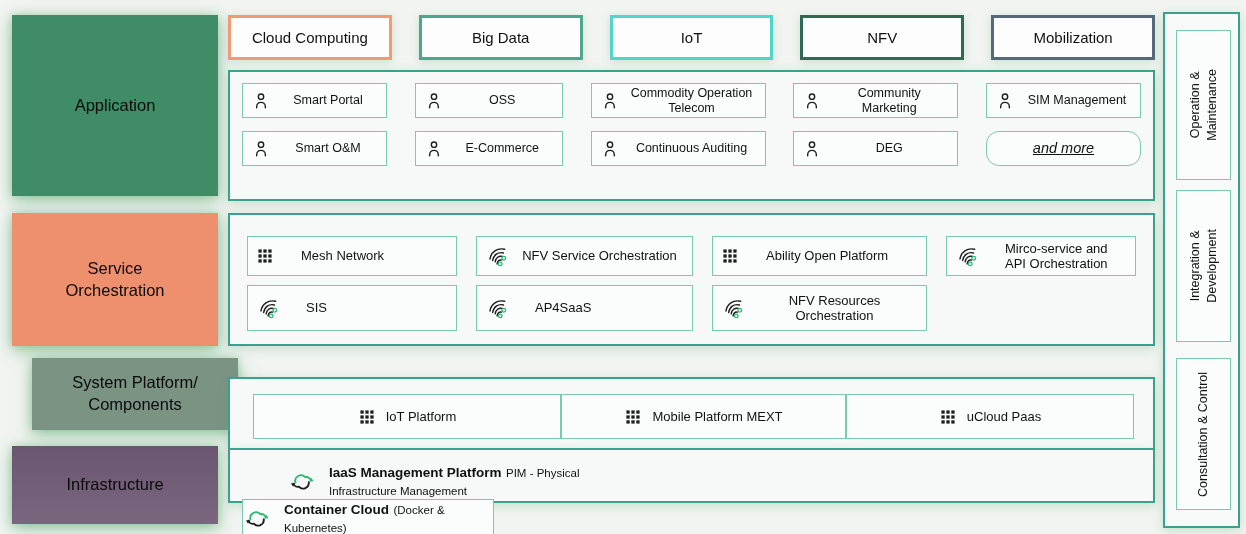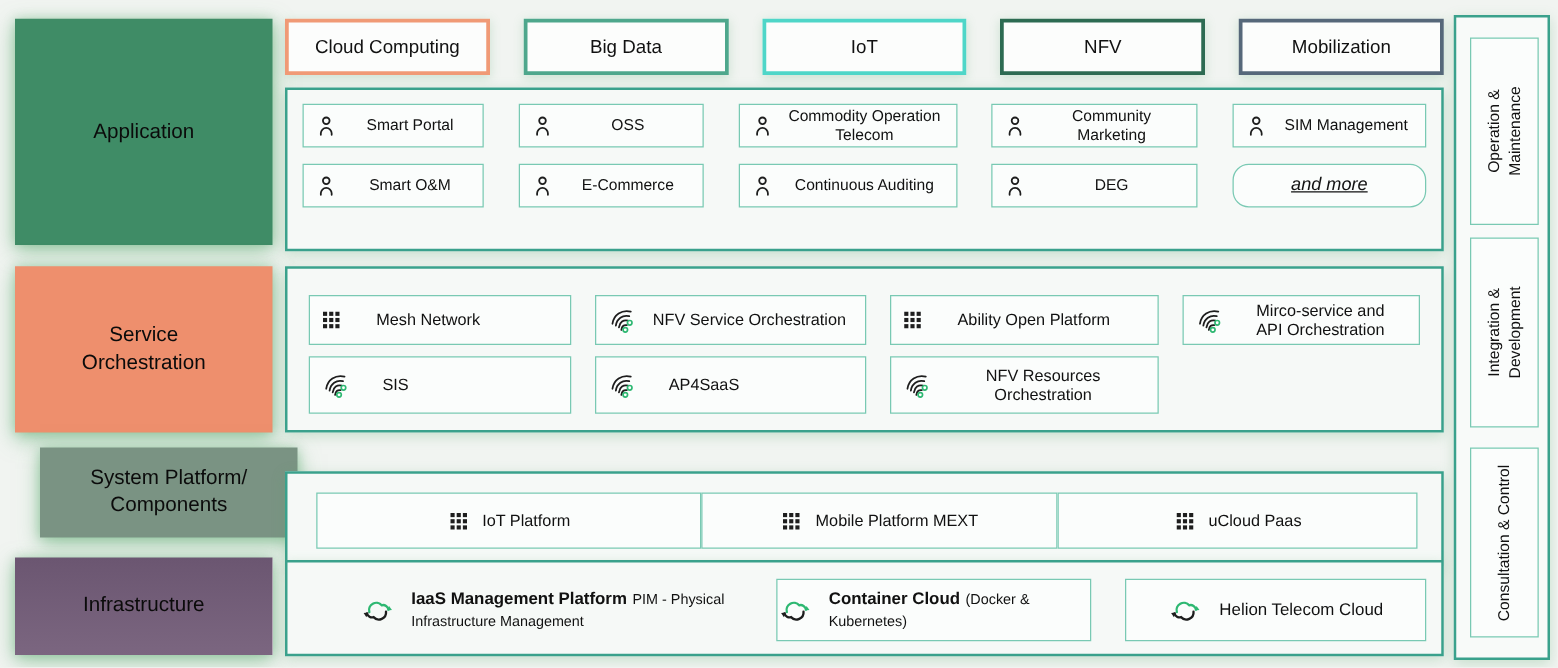--- a/index.html
+++ b/index.html
@@ -45,22 +45,22 @@
   }
   .container-app{top:70px;height:131px;padding:11px 12px 0;
     display:grid;grid-template-columns:145px 148px 175px 165px 155px;
     grid-template-rows:35px 35px;row-gap:13px;justify-content:space-between;}
   .container-svc{top:213px;height:133px;padding:21px 17px 0;
     display:grid;grid-template-columns:210px 217px 215px 190px;
     grid-template-rows:40px 46px;row-gap:9px;justify-content:space-between;}
   .container-sys{top:357px;height:76px;padding:15px 23px 0;
     display:grid;grid-template-columns:308px 285px 288px;
     grid-template-rows:45px;justify-content:space-between;margin-top:20px;}
-  .container-infra{top:448px;height:77px;padding:13px 12px 0;
-    display:flex;justify-content:space-between;}
+  .container-infra{top:448px;height:55px;padding:13px 12px 0;
+    display:flex;justify-content:space-between;flex-direction:column;}
 
   
   .item{
     display:flex;align-items:center;gap:7px;padding:0 8px;
     background:#fbfdfc;border:1px solid var(--item-border);
     font-size:12.5px;line-height:1.18;
   }
   .item .label{flex:1;text-align:center;}
   .item.align-left .label{flex:initial;text-align:left;margin-left:20px;}
   .container-svc .item{font-size:13px;}

